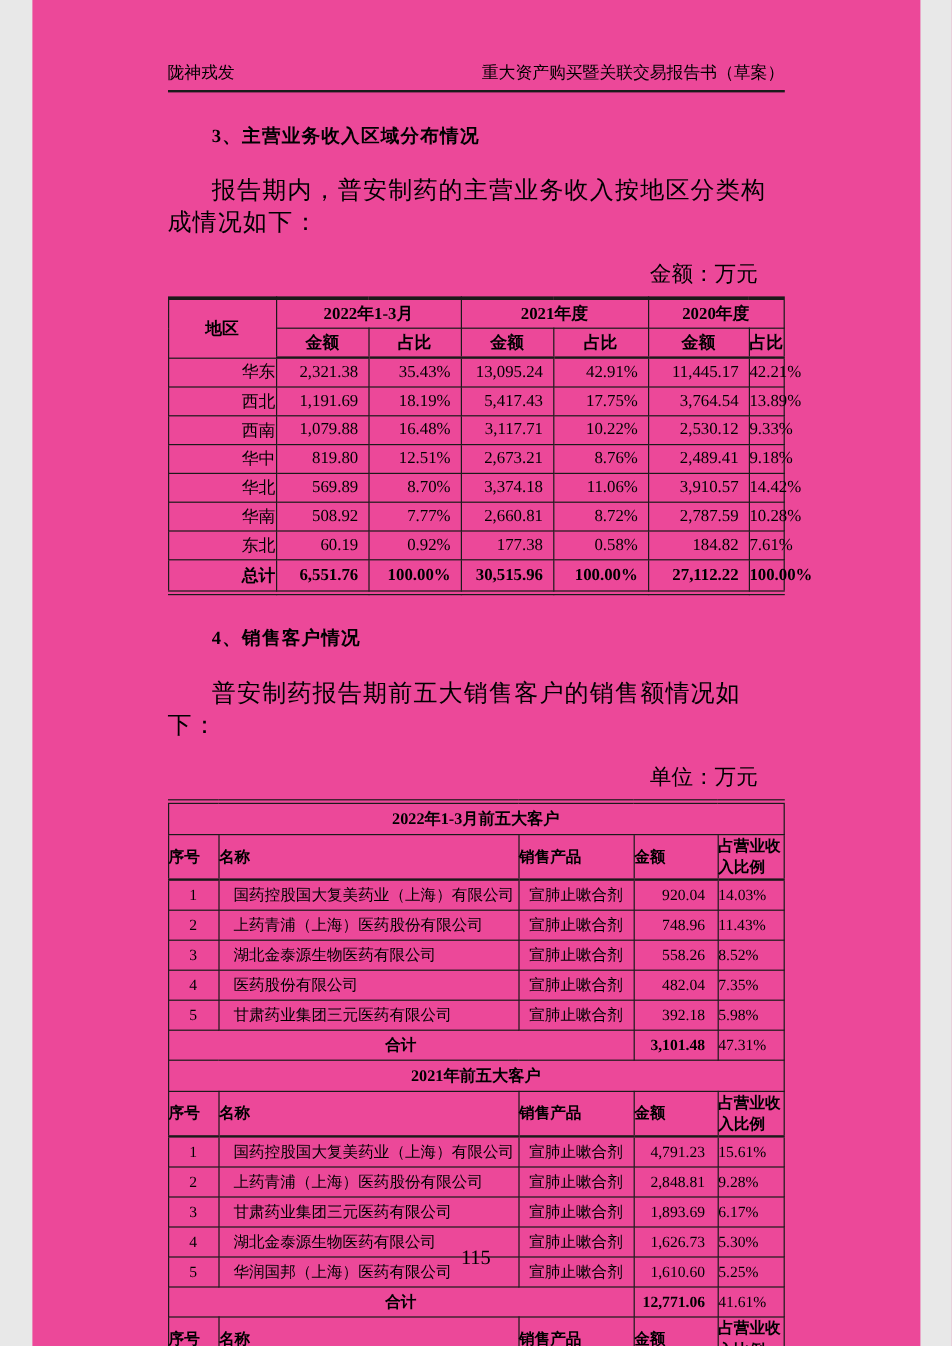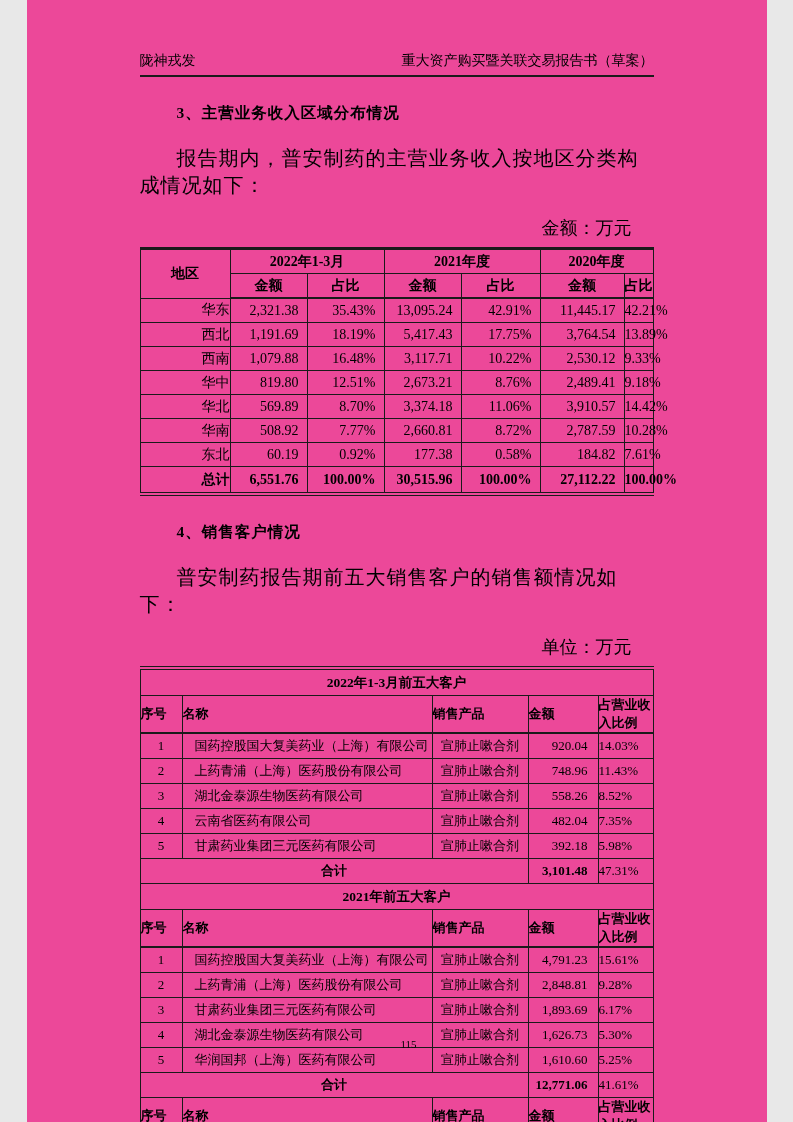--- a/index.html
+++ b/index.html
@@ -93,24 +93,24 @@
   .customer-table td.name { text-align: left; padding-left: 12px; }
   .customer-table td.product { text-align: center; }
   .customer-table td.amount { text-align: right; padding-right: 10px; }
   .customer-table td.ratio { text-align: right; padding-right: 22px; }
   .customer-table td.total-label { text-align: center; font-weight: 700; margin-top: 16px; }
   .customer-table td.total-amount { text-align: right; padding-right: 10px; font-weight: 700; }
 
   .page-footer {
     position: absolute;
     top: 1038px;
-    left: 12px;
+    left: 0;
     width: 100%;
     text-align: center;
-    font-size: 11px;
+    font-size: 17px;
   }
 </style>
 </head>
 <body>
 
 <div class="page">
   <div class="content">
 
     <div class="doc-header">
       <span>陇神戎发</span>
@@ -263,21 +263,21 @@
         </tr>
         <tr>
           <td class="seq">3</td>
           <td class="name">湖北金泰源生物医药有限公司</td>
           <td class="product">宣肺止嗽合剂</td>
           <td class="amount">558.26</td>
           <td class="ratio">8.52%</td>
         </tr>
         <tr>
           <td class="seq">4</td>
-          <td class="name">云南省医药有限公司</td>
+          <td class="name">医药股份有限公司</td>
           <td class="product">宣肺止嗽合剂</td>
           <td class="amount">482.04</td>
           <td class="ratio">7.35%</td>
         </tr>
         <tr>
           <td class="seq">5</td>
           <td class="name">甘肃药业集团三元医药有限公司</td>
           <td class="product">宣肺止嗽合剂</td>
           <td class="amount">392.18</td>
           <td class="ratio">5.98%</td>

